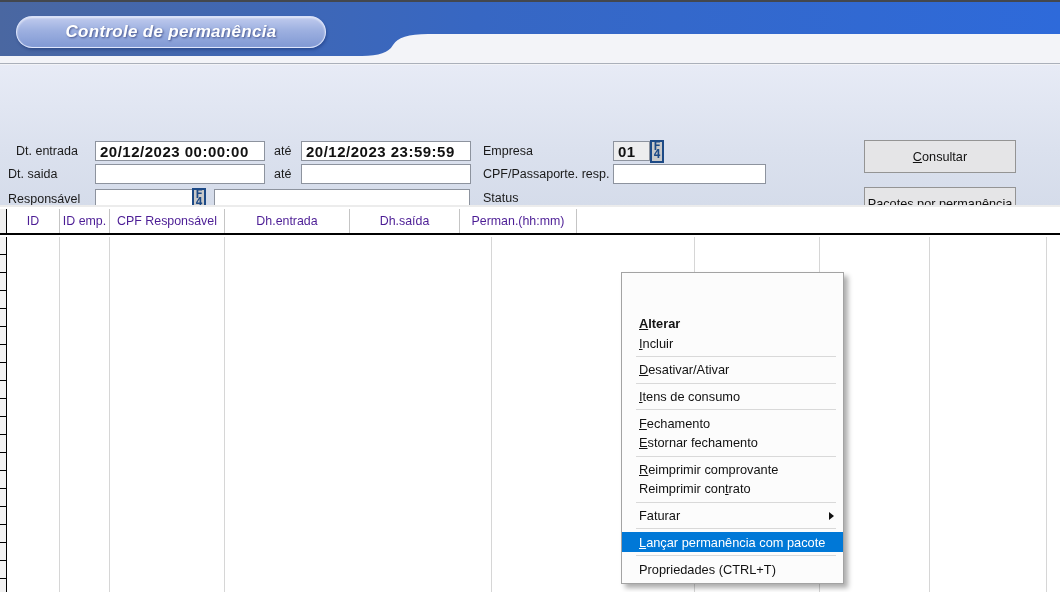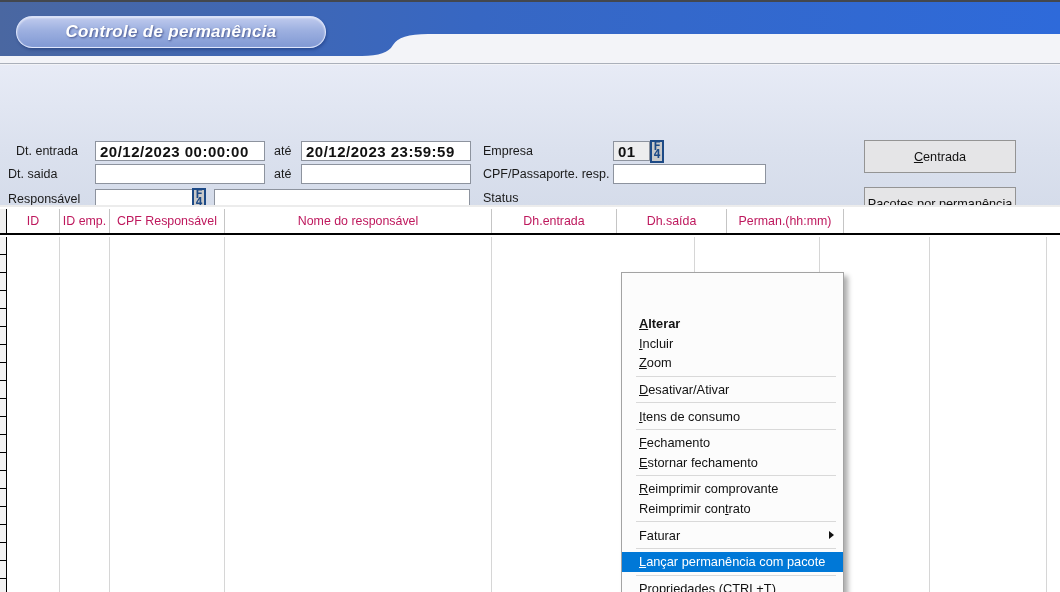--- a/index.html
+++ b/index.html
@@ -39,21 +39,21 @@
   .chev { width:7px; height:7px; border-left:1.6px solid #4c4c4c; border-bottom:1.6px solid #4c4c4c;
     transform:rotate(-45deg) translate(1px,-1px); }
   .push-btn { position:absolute; width:152px; height:33px; background:#e5e5e7; border:1px solid #949494;
     display:flex; align-items:center; justify-content:center; font-size:12.7px; color:#111; cursor:pointer; }
   .u { text-decoration:underline; }
 
   
   .grid { position:absolute; top:205px; left:0; width:1060px; height:387px; background:#fff; border-top:2px solid #ececec; }
   .grid-header { position:absolute; top:2px; left:0; width:1060px; height:26px; border-bottom:2px solid #000; display:flex; }
   .gut-h { width:7px; background:#efefef; border-right:1px solid #000; }
-  .hcell { display:flex; align-items:center; justify-content:center; border-right:1px solid #c5c5c5; font-size:12.4px; color:#be185d; background:#fff; }
+  .hcell { display:flex; align-items:center; justify-content:center; border-right:1px solid #c5c5c5; font-size:12.4px; color:#4c1d95; background:#fff; }
   .grid-body { position:absolute; top:30px; left:0; width:1060px; height:357px; display:flex; overflow:hidden; }
   .gut-b { width:7px; background:#f2f2f2; border-right:1px solid #000; }
   .gut-cell { height:18px; border-bottom:1px solid #000; }
   .bcell { border-right:1px solid #d6d6d6; height:100%; }
   .c0{width:53px}.c1{width:50px}.c2{width:115px}.c3{width:267px}.c4{width:203px}.c5{width:125px}.c6{width:110px}.c7{width:117px}
 
   
   .ctx-menu { position:absolute; top:272px; left:621px; width:223px; background:#fcfcfc;
     border:1px solid #a3a3a3; box-shadow:4px 4px 5px rgba(0,0,0,.32); padding:2px 0 4px 0; font-size:12.8px; }
   .mi { position:relative; height:19.6px; display:flex; align-items:center; padding-left:17px; color:#121212; cursor:pointer; white-space:nowrap; }
@@ -127,34 +127,33 @@
   <div class="inp disabled" style="left:670px;top:148px;width:168px"></div>
 
   <div class="combo" style="left:563px;top:173px;width:275px">
     <div class="val">0 - Todos</div>
     <div class="arrow-btn">
         <div class="chev"></div>
       </div>
   </div>
 
   <div class="push-btn" style="left:864px;top:75px">
-    <span><span></span><span class="u">C</span><span>entrada</span></span>
+    <span><span></span><span class="u">C</span><span>onsultar</span></span>
   </div>
   <div class="push-btn" style="left:864px;top:122px">
     <span><span></span><span class="u">P</span><span>acotes por permanência</span></span>
   </div>
 </div>
 
 <div class="grid">
   <div class="grid-header">
     <div class="gut-h"></div>
     <div class="hcell c0">ID</div>
     <div class="hcell c1">ID emp.</div>
     <div class="hcell c2">CPF Responsável</div>
-    <div class="hcell c3">Nome do responsável</div>
     <div class="hcell c5">Dh.entrada</div>
     <div class="hcell c6">Dh.saída</div>
     <div class="hcell c7">Perman.(hh:mm)</div>
   </div>
   <div class="grid-body">
     <div class="gut-b" id="gutter">
         <div class="gut-cell"></div>
         <div class="gut-cell"></div>
         <div class="gut-cell"></div>
         <div class="gut-cell"></div>
@@ -186,23 +185,20 @@
   </div>
 </div>
 
 <div class="ctx-menu">
   <div class="mi bold">
     <span><span></span><span class="u">A</span><span>lterar</span></span>
   </div>
   <div class="mi">
     <span><span></span><span class="u">I</span><span>ncluir</span></span>
   </div>
-  <div class="mi">
-    <span><span></span><span class="u">Z</span><span>oom</span></span>
-  </div>
   <div class="msep"></div>
   <div class="mi">
     <span><span></span><span class="u">D</span><span>esativar/Ativar</span></span>
   </div>
   <div class="msep"></div>
   <div class="mi">
     <span><span></span><span class="u">I</span><span>tens de consumo</span></span>
   </div>
   <div class="msep"></div>
   <div class="mi">

